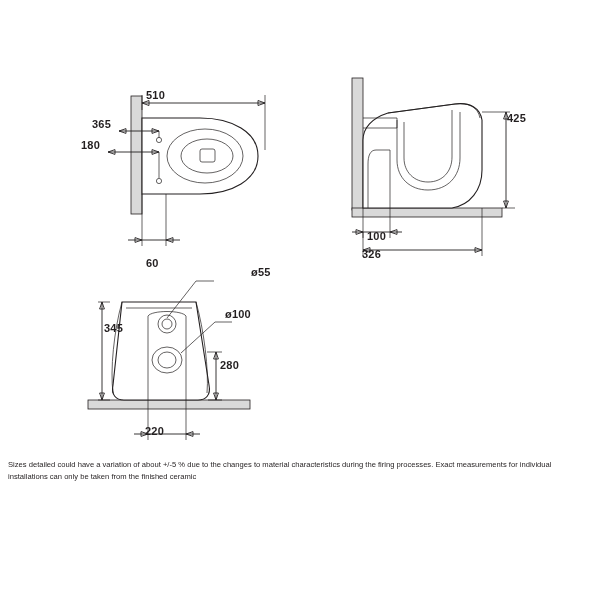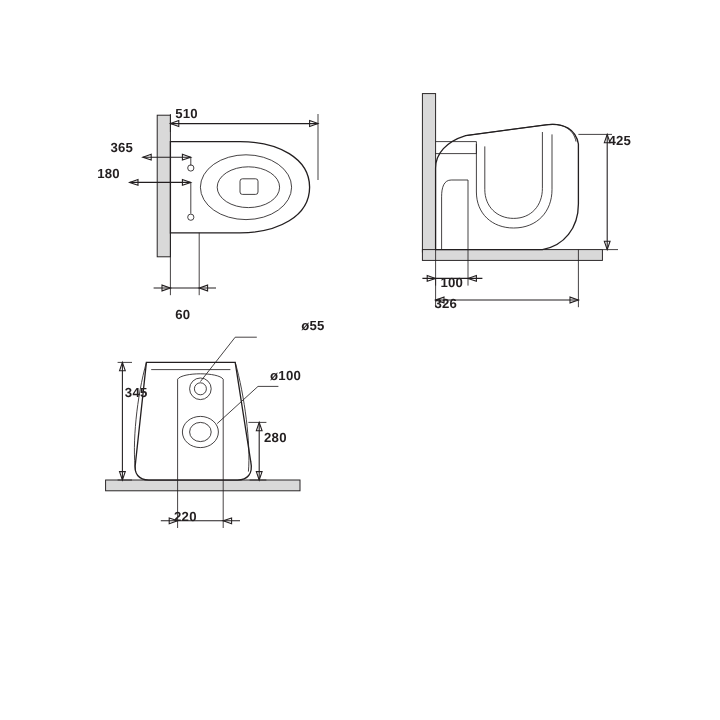--- a/index.html
+++ b/index.html
@@ -189,14 +189,15 @@
   <div class="dim-label" style="left:507px; top:112px;">425</div>
   <div class="dim-label" style="left:367px; top:230px;text-align:right;">100</div>
   <div class="dim-label" style="left:362px; top:248px;">326</div>
 
   <div class="dim-label" style="left:88px; top:322px;margin-left:16px;">345</div>
   <div class="dim-label" style="left:216px; top:266px;margin-left:35px;">ø55</div>
   <div class="dim-label" style="left:225px; top:308px;">ø100</div>
   <div class="dim-label" style="left:220px; top:359px;">280</div>
   <div class="dim-label" style="left:145px; top:425px;">220</div>
 
+  <div id="note">Sizes detailed could have a variation of about +/-5 % due to the changes to  material characteristics during the firing processes. Exact measurements for individual installations can only be taken from the finished ceramic</div>
 
 </div>
 
 </body></html>

